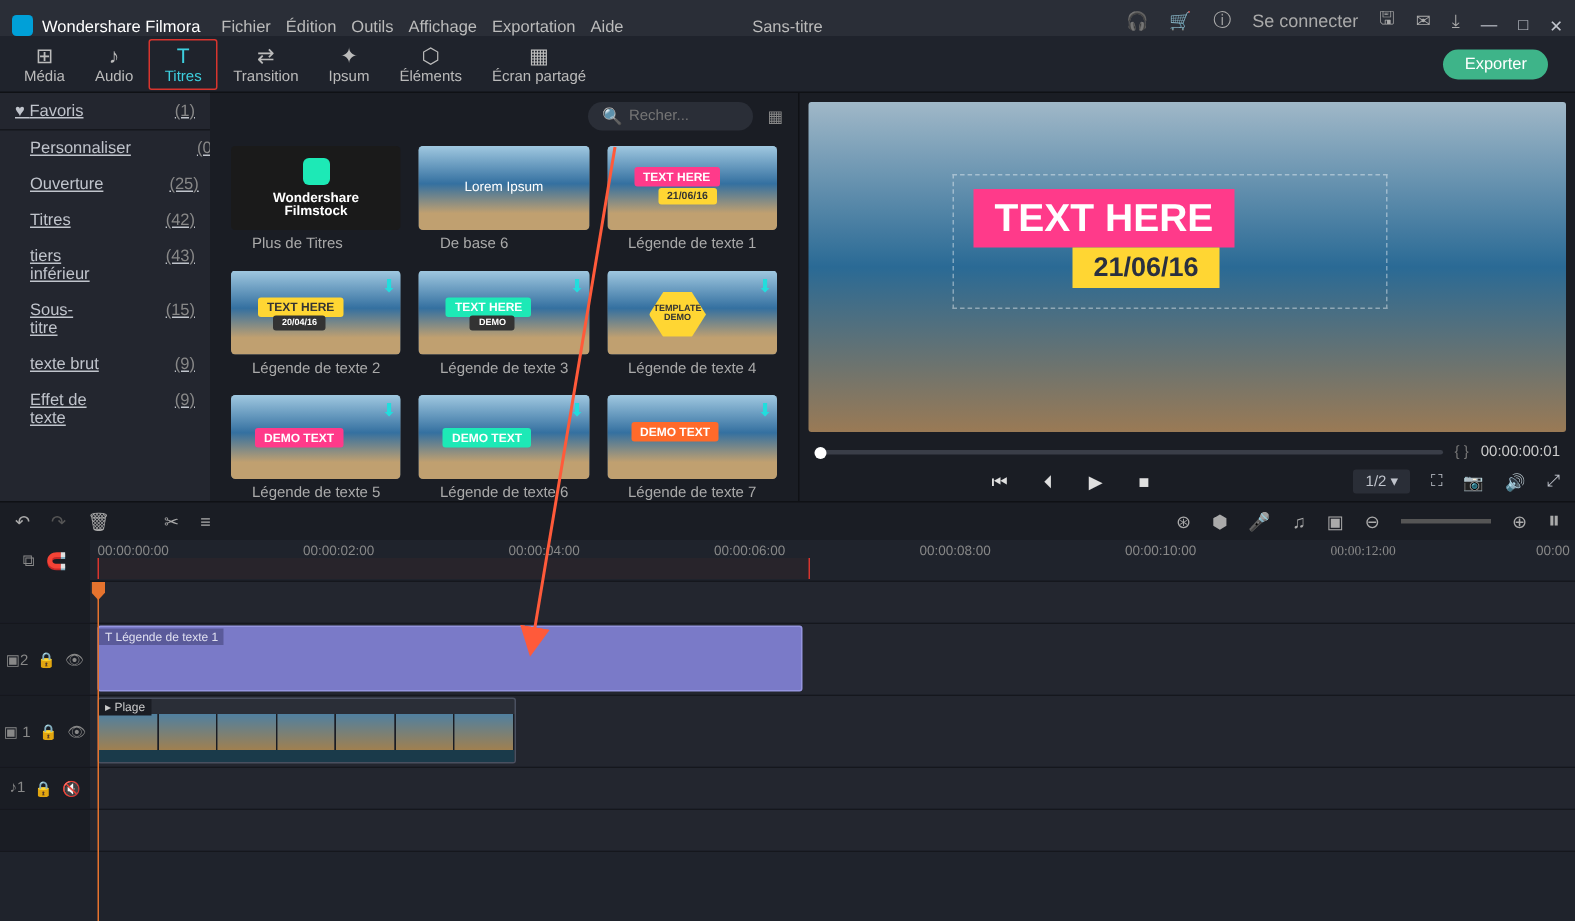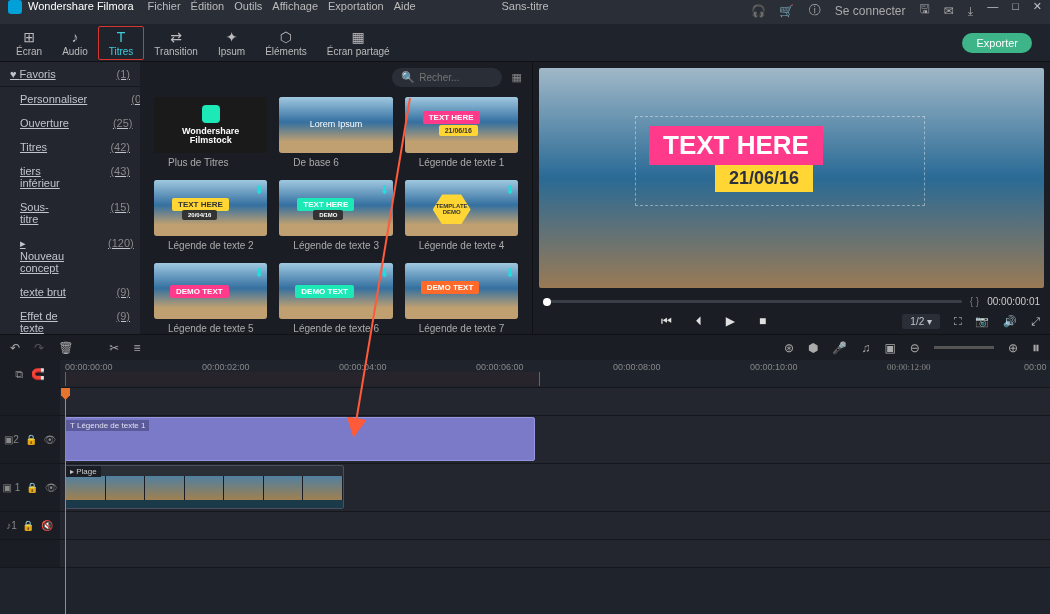--- a/index.html
+++ b/index.html
@@ -1,17 +1,17 @@
 <!DOCTYPE html>
 <html><head>
 <meta charset="utf-8">
 <style>
 * { margin: 0; padding: 0; box-sizing: border-box; font-family: -apple-system, BlinkMacSystemFont, "Segoe UI", sans-serif; }
 body { background: #1a1d24; color: #c0c4cc; font-size: 11px; overflow: hidden; width: 1050px; height: 614px; }
-.titlebar { height: 24px; background: #2a2e37; display: flex; align-items: flex-start; padding: 0 8px; font-size: 11px; }
+.titlebar { height: 24px; background: #2a2e37; display: flex; align-items: flex-end; padding: 0 8px; font-size: 11px; }
 .titlebar .logo { width: 14px; height: 14px; background: #00a0d8; border-radius: 3px; margin-right: 6px; }
 .titlebar .appname { color: #fff; margin-right: 14px; font-size: 11px; }
 .titlebar .menu-item { margin-right: 10px; color: #bbb; cursor: pointer; }
 .titlebar .spacer { flex: 1; }
 .titlebar .doc-title { position: absolute; left: 50%; transform: translateX(-50%); color: #bbb; }
 .titlebar .right-icons { display: flex; gap: 14px; align-items: center; }
 .titlebar .right-icons span { color: #aaa; cursor: pointer; font-size: 12px; }
 .win-controls { display: flex; gap: 14px; margin-left: 14px; }
 .win-controls span { cursor: pointer; }
 
@@ -122,21 +122,21 @@
   <div class="win-controls">
     <span>—</span>
     <span>□</span>
     <span>✕</span>
   </div>
 </div>
 
 <div class="tabbar">
   <div class="tab">
       <span class="tab-icon">⊞</span>
-      <span>Écran</span>
+      <span>Média</span>
     </div>
   <div class="tab">
       <span class="tab-icon">♪</span>
       <span>Audio</span>
     </div>
   <div class="tab active">
       <span class="tab-icon">T</span>
       <span>Titres</span>
     </div>
   <div class="tab">
@@ -176,24 +176,20 @@
         <span>Titres</span>
         <span class="count">(42)</span>
       </div>
     <div class="row indent">
         <span>tiers inférieur</span>
         <span class="count">(43)</span>
       </div>
     <div class="row indent">
         <span>Sous-titre</span>
         <span class="count">(15)</span>
-      </div>
-    <div class="row indent">
-        <span>▸ <span>Nouveau concept</span></span>
-        <span class="count">(120)</span>
       </div>
     <div class="row indent">
         <span>texte brut</span>
         <span class="count">(9)</span>
       </div>
     <div class="row indent">
         <span>Effet de texte</span>
         <span class="count">(9)</span>
       </div>
   </div>

